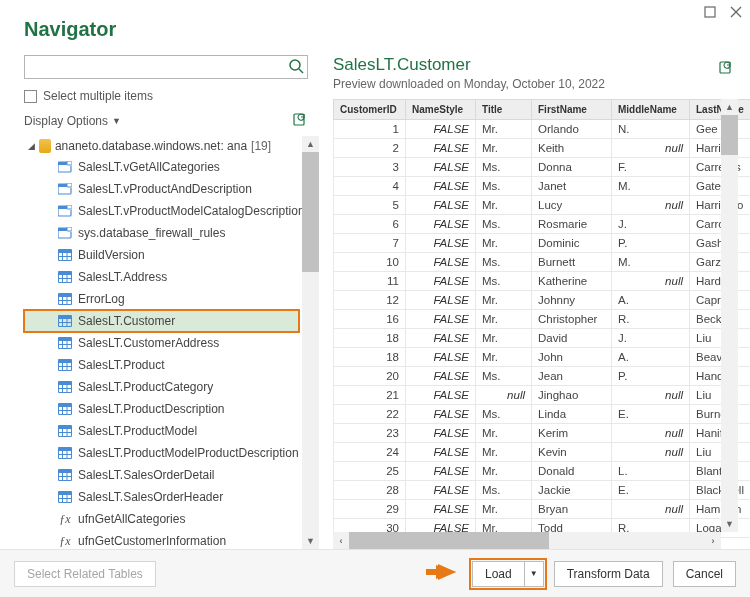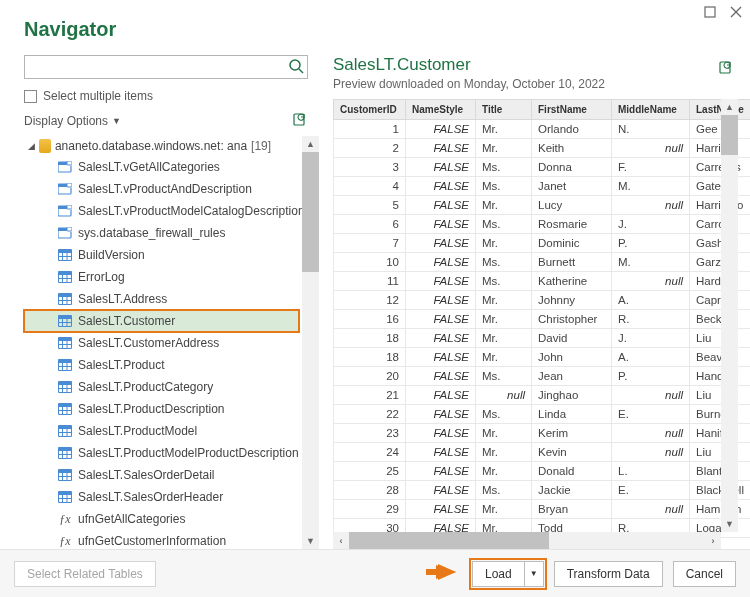--- a/index.html
+++ b/index.html
@@ -183,34 +183,34 @@
               <span class="ticon">
                 <svg width="14" height="12">
                   <rect x="0.5" y="0.5" width="13" height="11" rx="1" fill="none" stroke="#4a8bd6" stroke-width="1.1"></rect>
                   <line x1="0" y1="3.5" x2="14" y2="3.5" stroke="#4a8bd6" stroke-width="1"></line>
                   <line x1="0" y1="7.5" x2="14" y2="7.5" stroke="#4a8bd6" stroke-width="1"></line>
                   <line x1="4.5" y1="0" x2="4.5" y2="12" stroke="#4a8bd6" stroke-width="1"></line>
                   <line x1="9" y1="0" x2="9" y2="12" stroke="#4a8bd6" stroke-width="1"></line>
                   <rect x="0.5" y="0.5" width="13" height="3" fill="#4a8bd6"></rect>
                 </svg>
               </span>
+              <span>SalesLT.Address</span>
+            </div>
+            <div class="tree-item">
+              <span class="ticon">
+                <svg width="14" height="12">
+                  <rect x="0.5" y="0.5" width="13" height="11" rx="1" fill="none" stroke="#4a8bd6" stroke-width="1.1"></rect>
+                  <line x1="0" y1="3.5" x2="14" y2="3.5" stroke="#4a8bd6" stroke-width="1"></line>
+                  <line x1="0" y1="7.5" x2="14" y2="7.5" stroke="#4a8bd6" stroke-width="1"></line>
+                  <line x1="4.5" y1="0" x2="4.5" y2="12" stroke="#4a8bd6" stroke-width="1"></line>
+                  <line x1="9" y1="0" x2="9" y2="12" stroke="#4a8bd6" stroke-width="1"></line>
+                  <rect x="0.5" y="0.5" width="13" height="3" fill="#4a8bd6"></rect>
+                </svg>
+              </span>
               <span>ErrorLog</span>
-            </div>
-            <div class="tree-item">
-              <span class="ticon">
-                <svg width="14" height="12">
-                  <rect x="0.5" y="0.5" width="13" height="11" rx="1" fill="none" stroke="#4a8bd6" stroke-width="1.1"></rect>
-                  <line x1="0" y1="3.5" x2="14" y2="3.5" stroke="#4a8bd6" stroke-width="1"></line>
-                  <line x1="0" y1="7.5" x2="14" y2="7.5" stroke="#4a8bd6" stroke-width="1"></line>
-                  <line x1="4.5" y1="0" x2="4.5" y2="12" stroke="#4a8bd6" stroke-width="1"></line>
-                  <line x1="9" y1="0" x2="9" y2="12" stroke="#4a8bd6" stroke-width="1"></line>
-                  <rect x="0.5" y="0.5" width="13" height="3" fill="#4a8bd6"></rect>
-                </svg>
-              </span>
-              <span>SalesLT.Address</span>
             </div>
             <div class="tree-item selected">
               <span class="ticon">
                 <svg width="14" height="12">
                   <rect x="0.5" y="0.5" width="13" height="11" rx="1" fill="none" stroke="#4a8bd6" stroke-width="1.1"></rect>
                   <line x1="0" y1="3.5" x2="14" y2="3.5" stroke="#4a8bd6" stroke-width="1"></line>
                   <line x1="0" y1="7.5" x2="14" y2="7.5" stroke="#4a8bd6" stroke-width="1"></line>
                   <line x1="4.5" y1="0" x2="4.5" y2="12" stroke="#4a8bd6" stroke-width="1"></line>
                   <line x1="9" y1="0" x2="9" y2="12" stroke="#4a8bd6" stroke-width="1"></line>
                   <rect x="0.5" y="0.5" width="13" height="3" fill="#4a8bd6"></rect>

